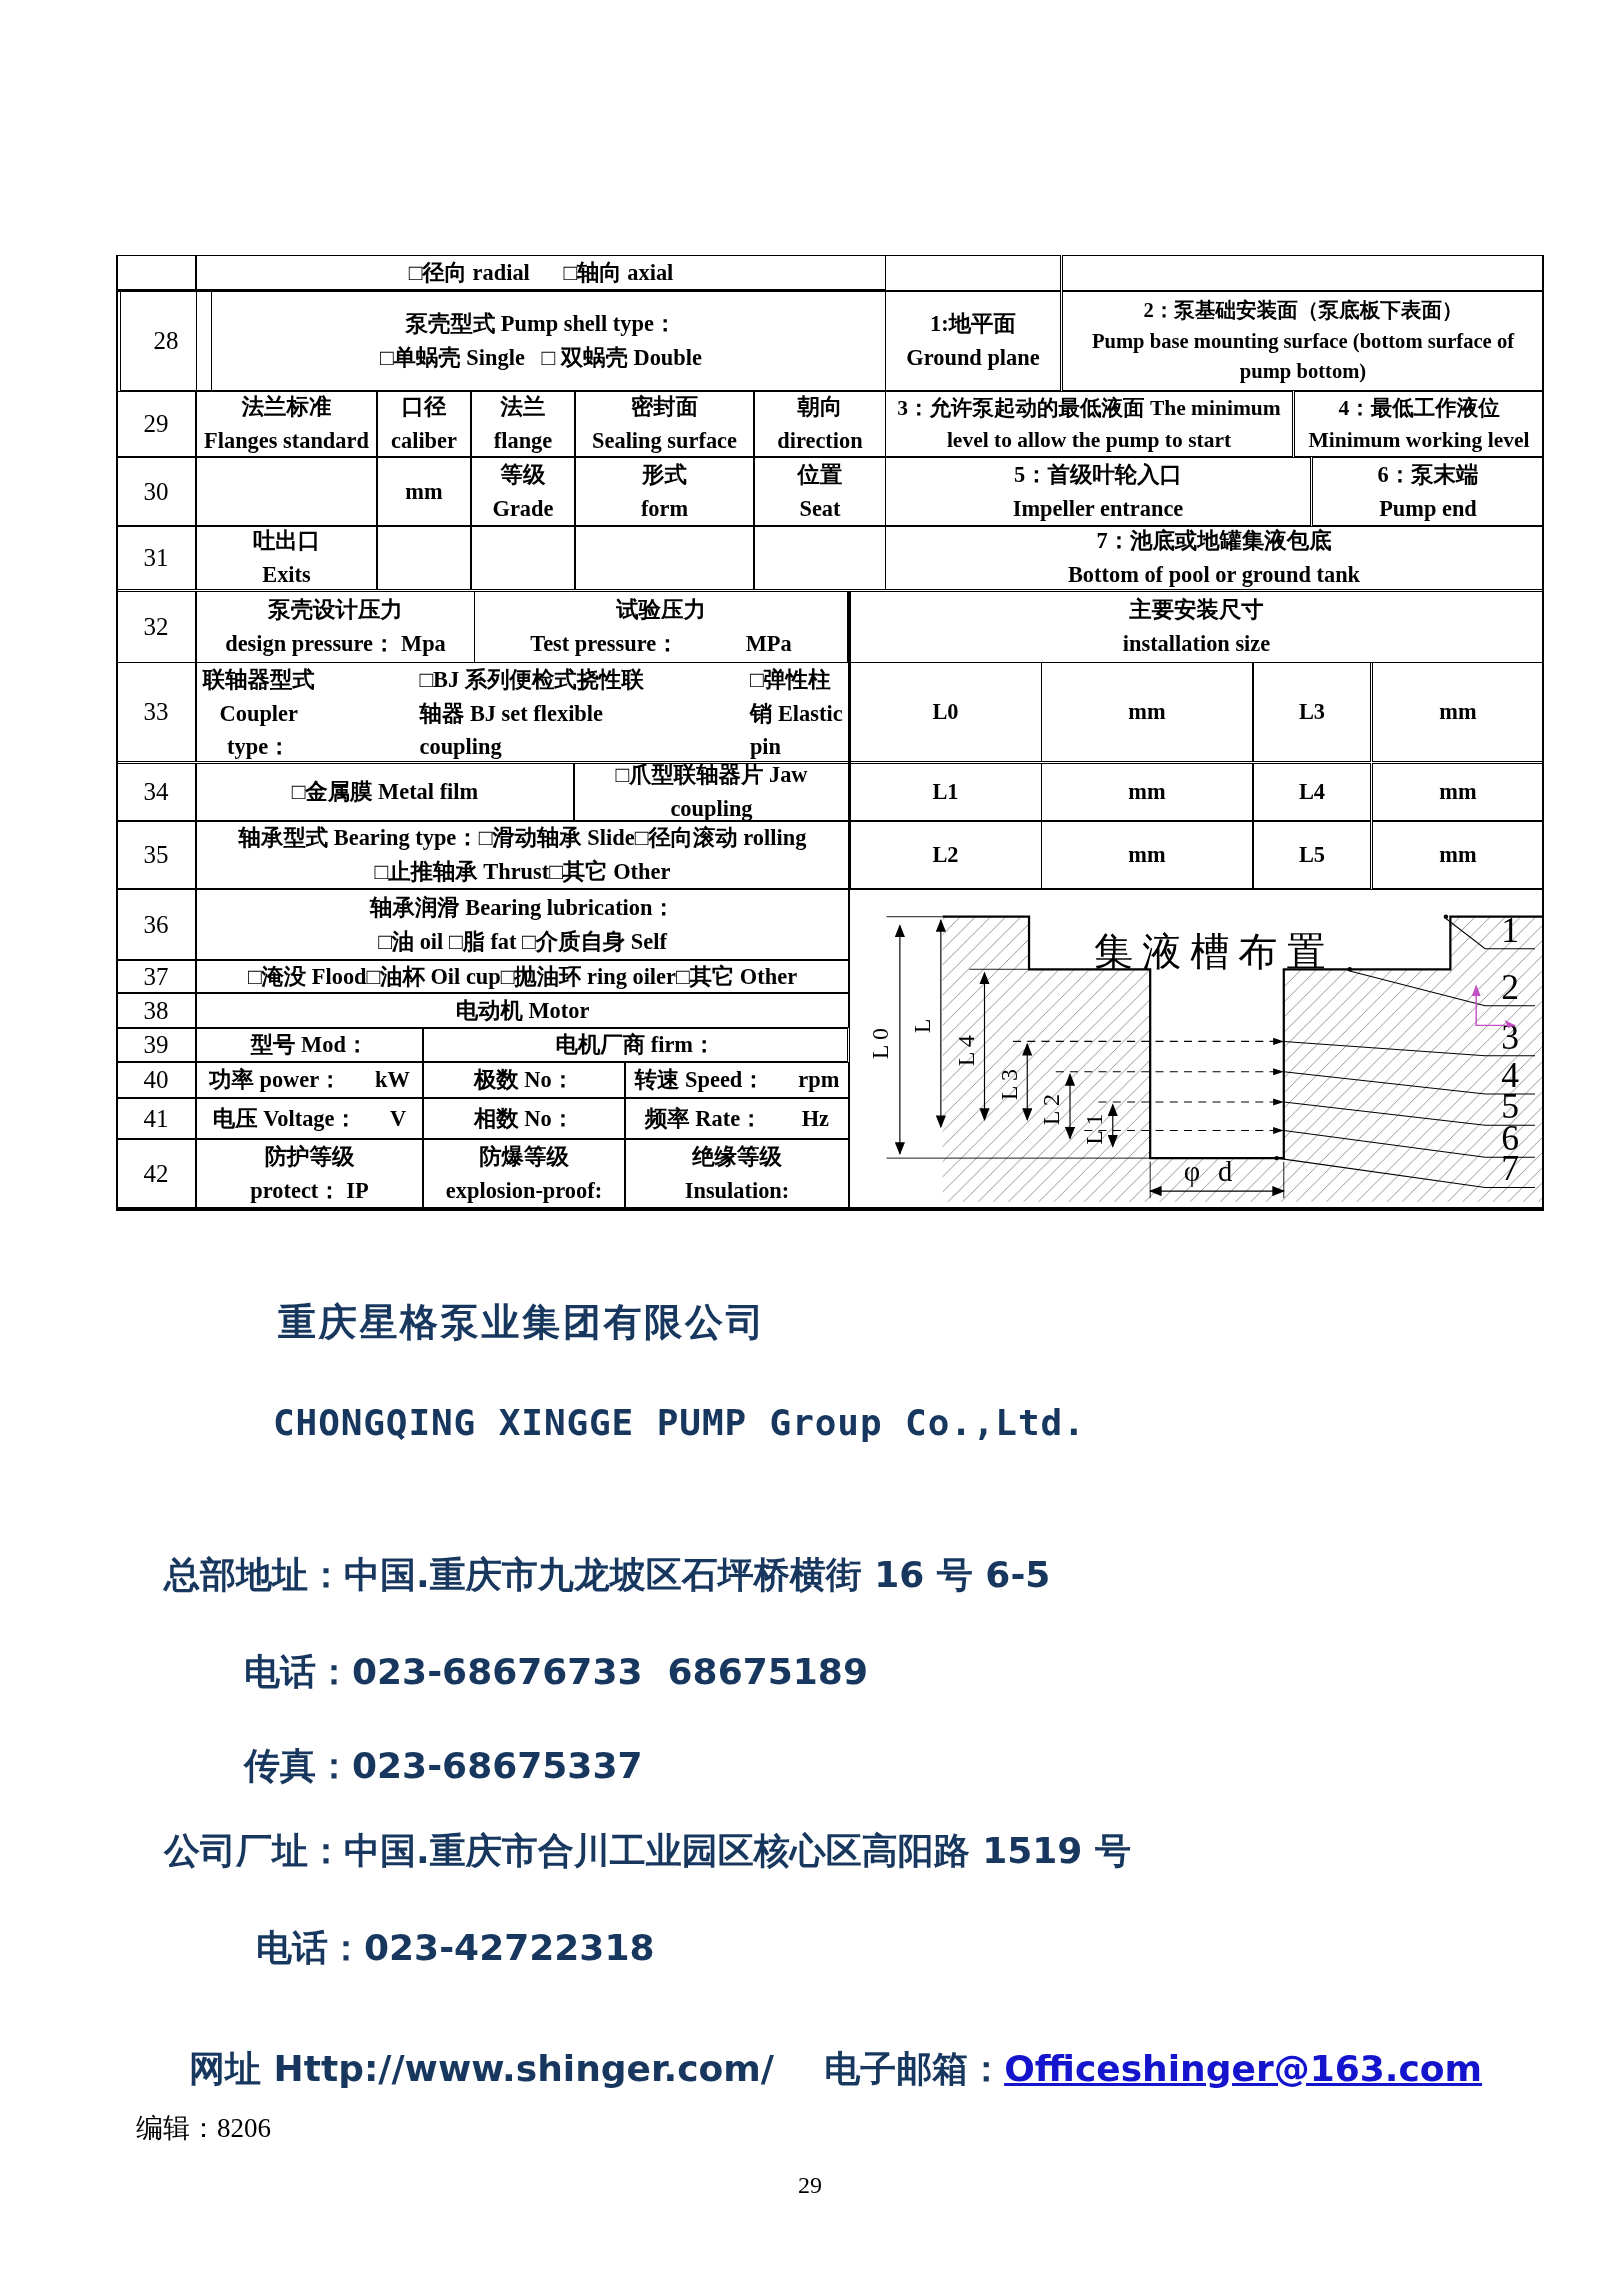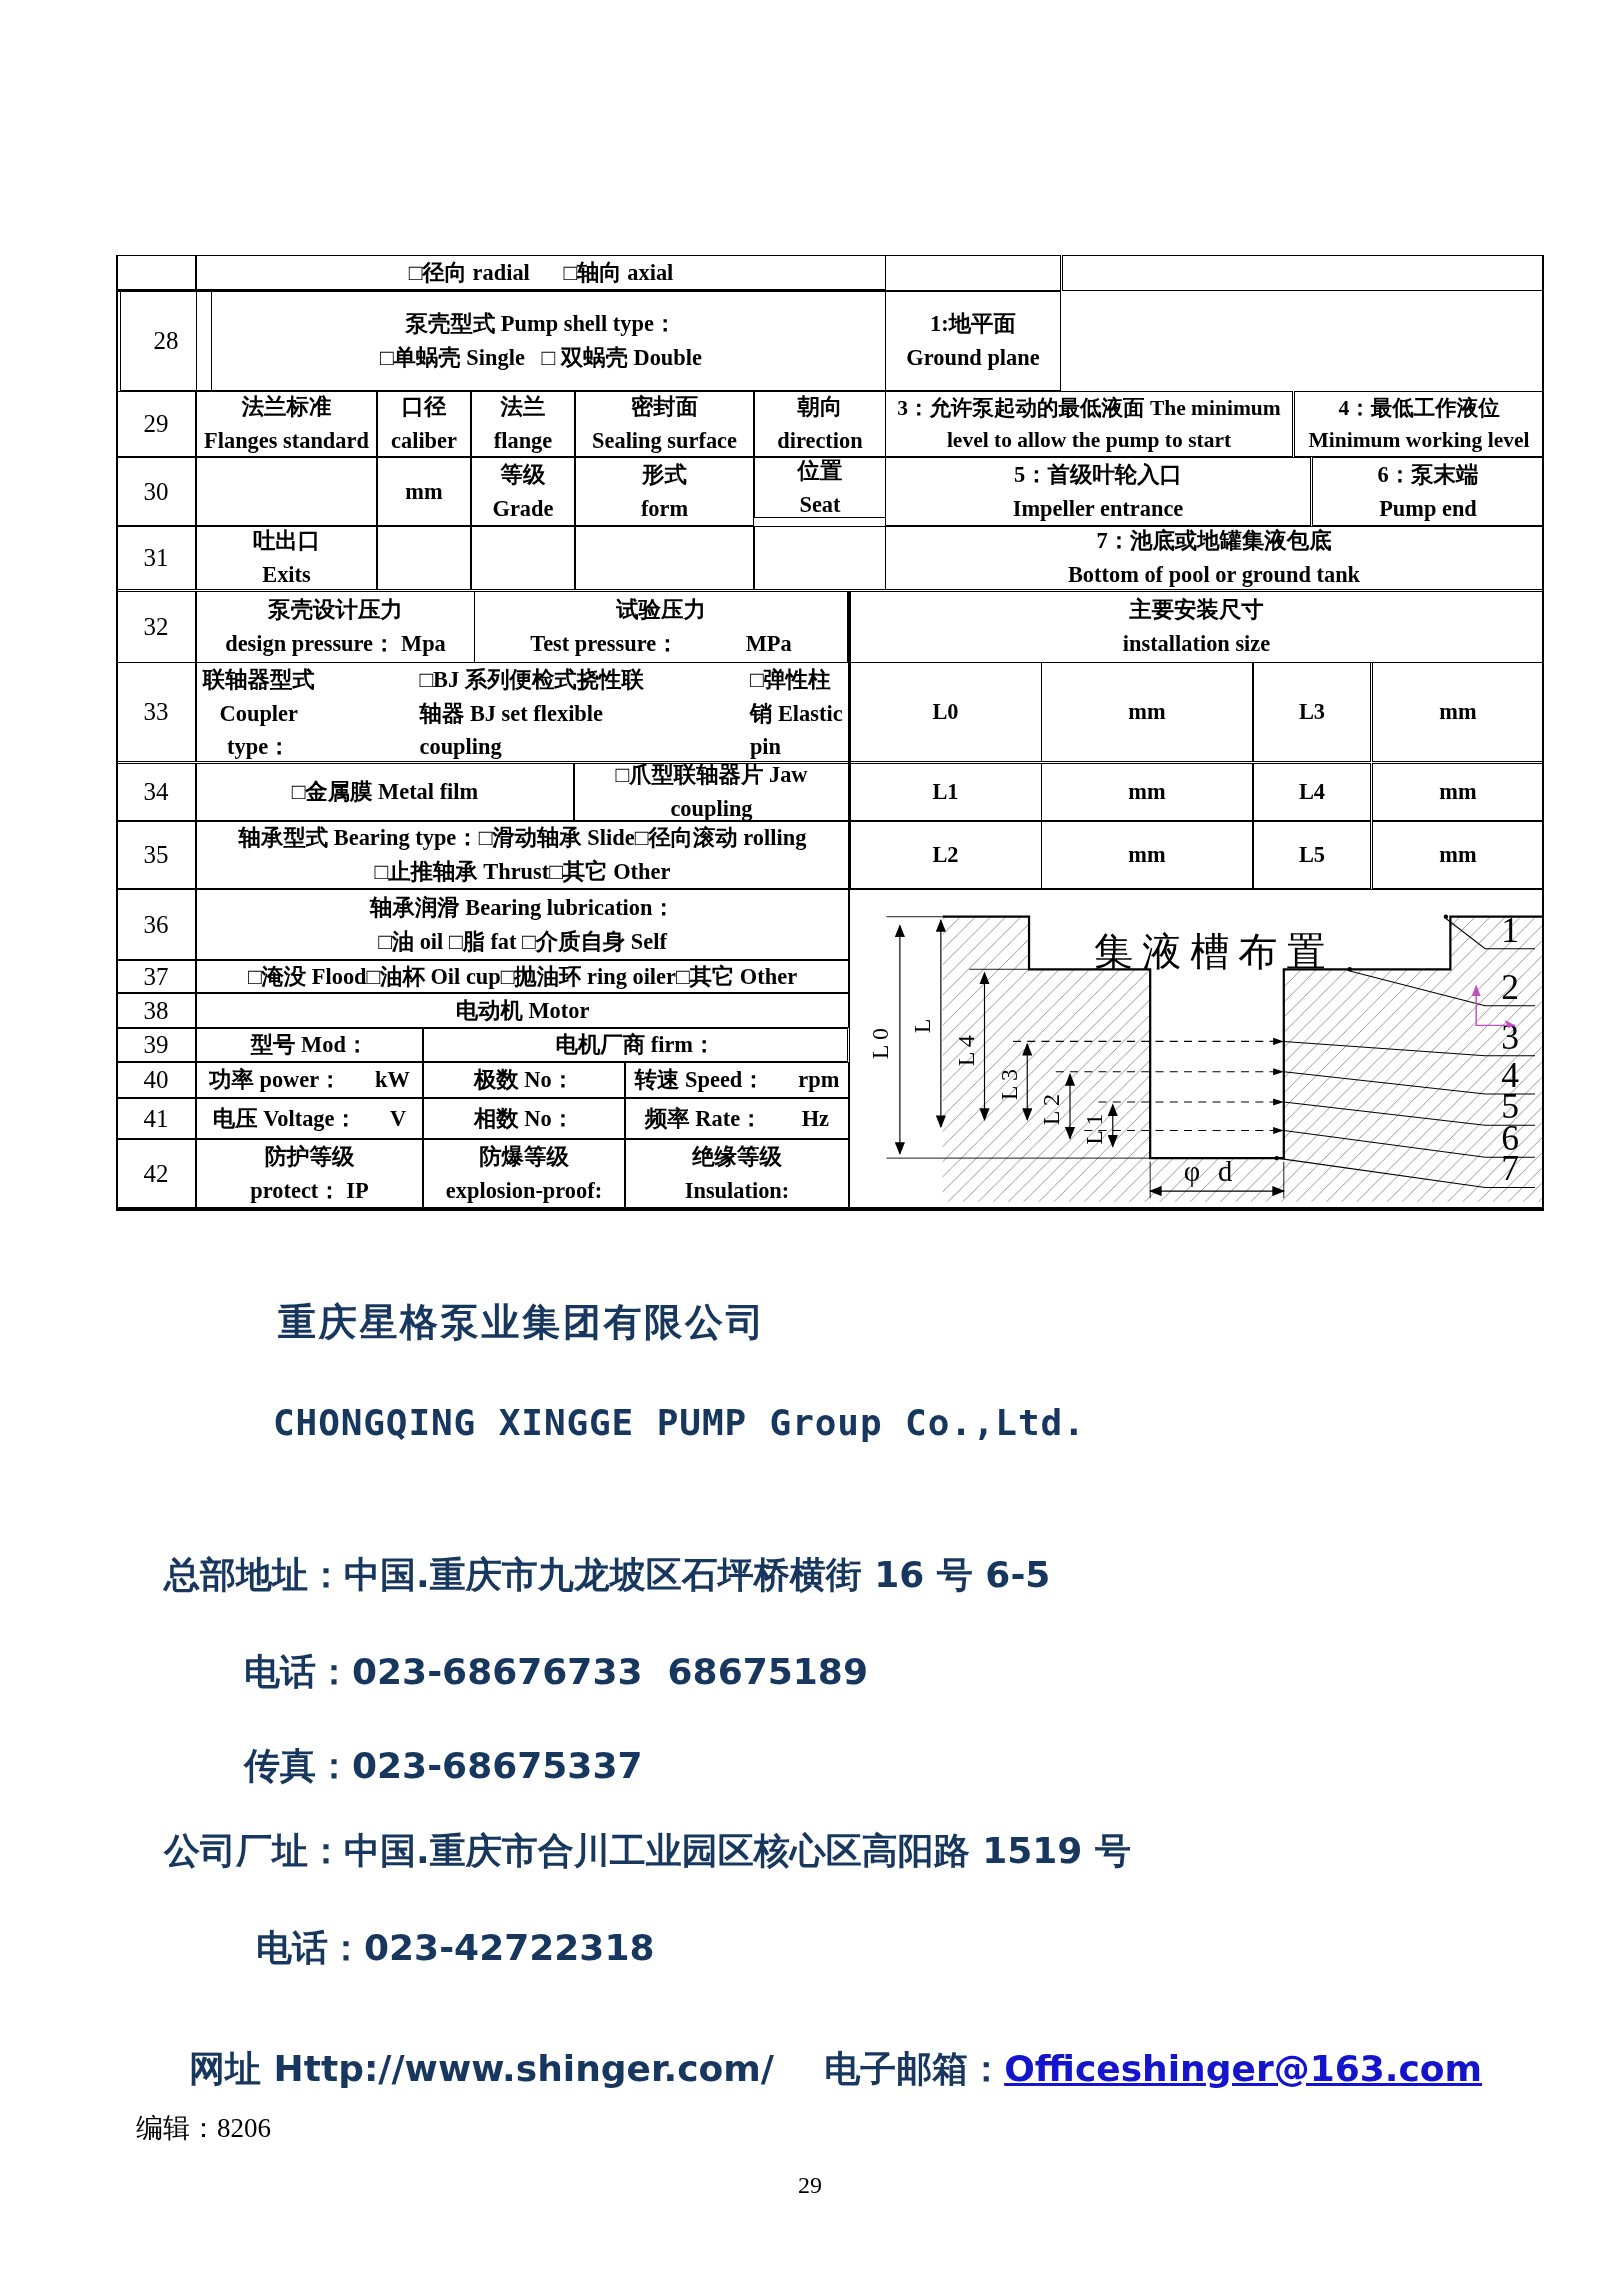--- a/index.html
+++ b/index.html
@@ -55,20 +55,23 @@
   <div class="c num" style="left:0;top:884px;width:80px;height:70px">42</div>
 
   <div class="c" style="left:80px;top:0;width:690px;height:36px">□径向 radial      □轴向 axial</div>
   <div class="c" style="left:769px;top:0;width:176px;height:36px"></div>
   <div class="c" style="left:946px;top:0;width:482px;height:36px"></div>
 
   <div class="c" style="left:80px;top:36px;width:690px;height:100px">泵壳型式 Pump shell type：
 □单蜗壳 Single   □ 双蜗壳 Double</div>
   <div class="c" style="left:769px;top:36px;width:176px;height:100px">1:地平面
 Ground plane</div>
+  <div class="c small" style="left:946px;top:36px;width:482px;height:100px">2：泵基础安装面（泵底板下表面）
+Pump base mounting surface (bottom surface of
+pump bottom)</div>
 
   <div class="c" style="left:80px;top:136px;width:181px;height:66px">法兰标准
 Flanges standard</div>
   <div class="c" style="left:261px;top:136px;width:94px;height:66px">口径
 caliber</div>
   <div class="c" style="left:355px;top:136px;width:104px;height:66px">法兰
 flange</div>
   <div class="c" style="left:459px;top:136px;width:179px;height:66px">密封面
 Sealing surface</div>
   <div class="c" style="left:638px;top:136px;width:132px;height:66px">朝向
@@ -77,21 +80,21 @@
 level to allow the pump to start</div>
   <div class="c mid" style="left:1178px;top:136px;width:250px;height:66px">4：最低工作液位
 Minimum working level</div>
 
   <div class="c" style="left:80px;top:202px;width:181px;height:69px"></div>
   <div class="c" style="left:261px;top:202px;width:94px;height:69px">mm</div>
   <div class="c" style="left:355px;top:202px;width:104px;height:69px">等级
 Grade</div>
   <div class="c" style="left:459px;top:202px;width:179px;height:69px">形式
 form</div>
-  <div class="c" style="left:638px;top:202px;width:132px;height:61px">位置
+  <div class="c" style="left:638px;top:202px;width:132px;height:69px">位置
 Seat</div>
   <div class="c" style="left:769px;top:202px;width:426px;height:69px">5：首级叶轮入口
 Impeller entrance</div>
   <div class="c" style="left:1196px;top:202px;width:232px;height:69px">6：泵末端
 Pump end</div>
 
   <div class="c" style="left:80px;top:271px;width:181px;height:64px">吐出口
 Exits</div>
   <div class="c" style="left:261px;top:271px;width:94px;height:64px"></div>
   <div class="c" style="left:355px;top:271px;width:104px;height:64px"></div>

